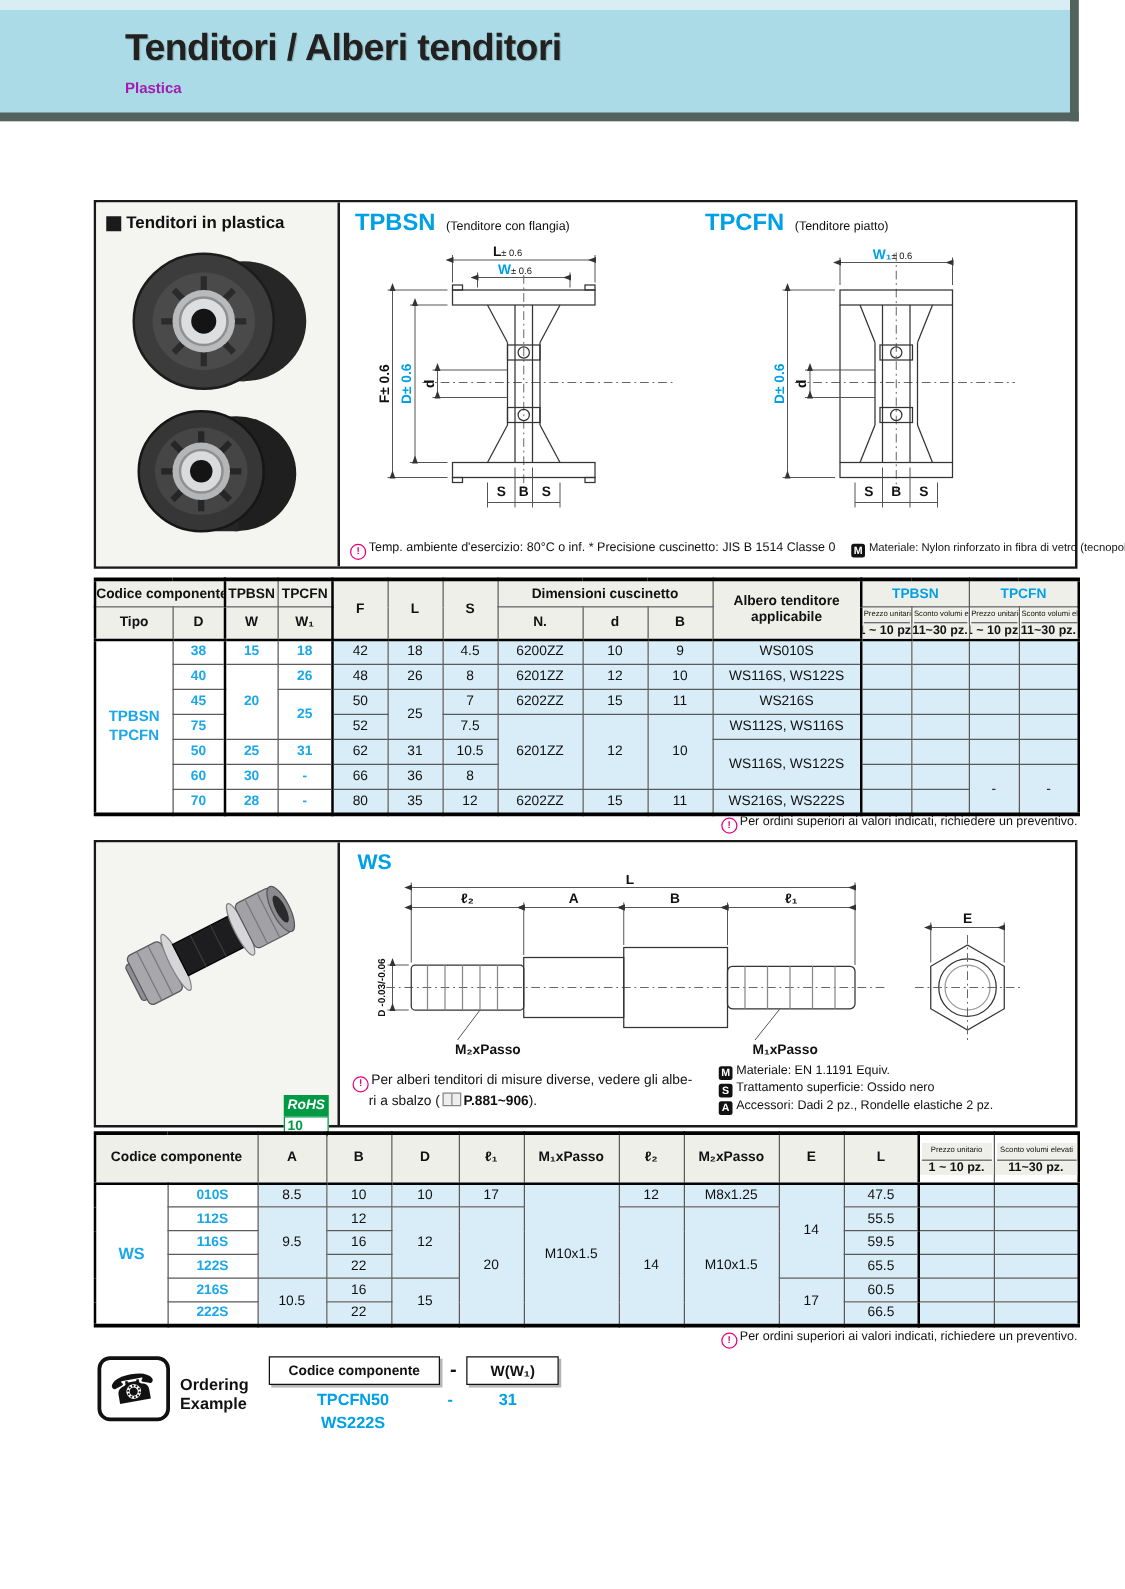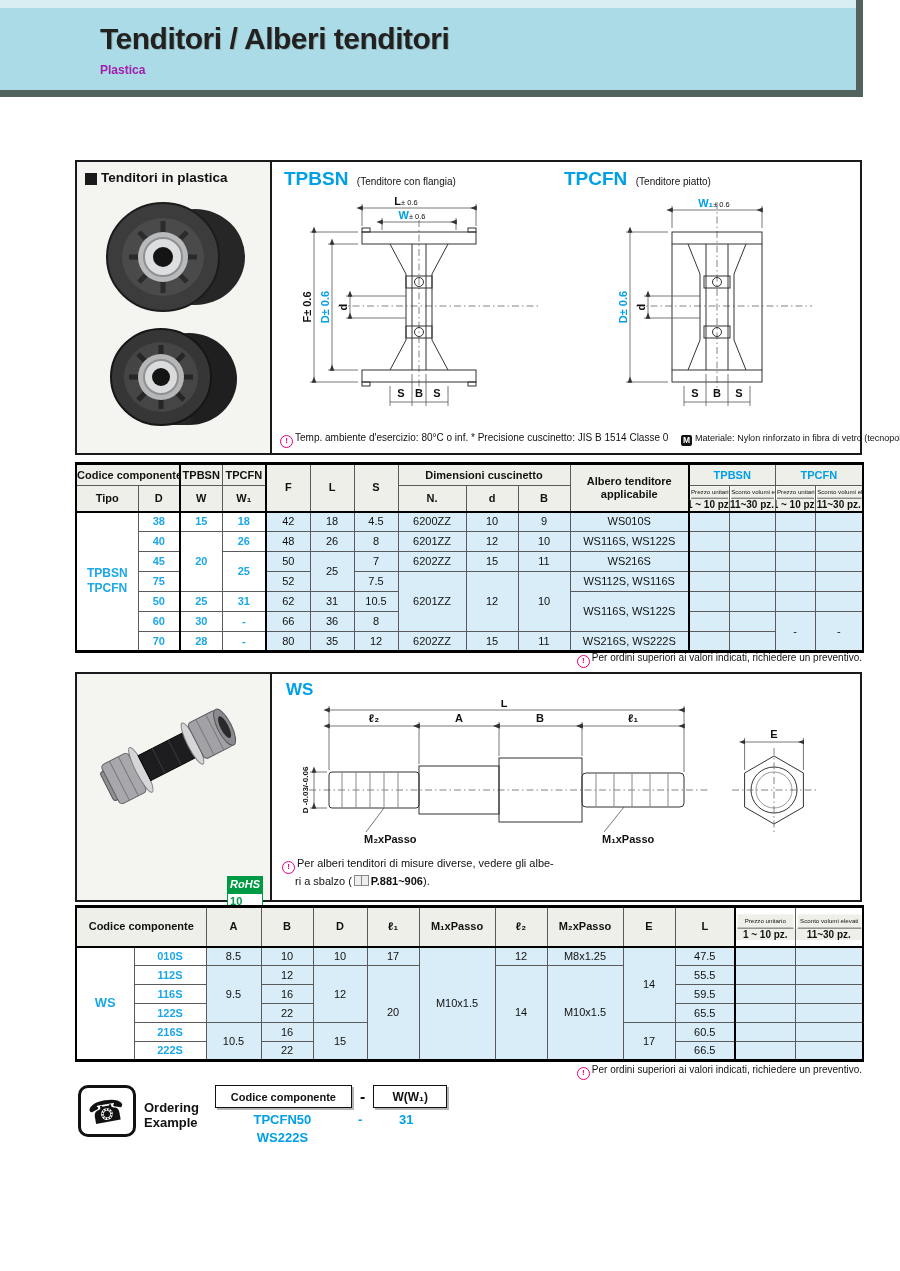--- a/index.html
+++ b/index.html
@@ -526,20 +526,25 @@
         <line class="thin" x1="519.4" y1="70" x2="519.4" y2="38"></line>
       <line class="thin" x1="460.6" y1="42" x2="519.4" y2="42" marker-start="url(#a3)" marker-end="url(#a3)"></line>
       <text x="490" y="38" text-anchor="middle" class="lab">E</text>
     </svg>
 
     <div class="abs" style="left:10px;bottom:10px;font-size:11px;line-height:1.45;">
       <span class="pink-icon"></span><span>Per alberi tenditori di misure diverse, vedere gli albe-</span><br>
       <span style="margin-left:13px;">ri a sbalzo (</span><span class="book-icon"></span><b>P.881~906</b><span>).</span>
     </div>
 
+    <div class="abs" style="left:303px;bottom:8px;font-size:10px;line-height:14px;">
+      <div><span class="blk-icon">M</span><span>Materiale: EN 1.1191 Equiv.</span></div>
+      <div><span class="blk-icon">S</span><span>Trattamento superficie: Ossido nero</span></div>
+      <div><span class="blk-icon">A</span><span>Accessori: Dadi 2 pz., Rondelle elastiche 2 pz.</span></div>
+    </div>
   </div>
 </div>
 
 <table class="ctab abs" style="left:75px;top:905px;">
   <colgroup>
     <col style="width:58px">
       <col style="width:72px">
       <col style="width:55px">
       <col style="width:52px">
     <col style="width:54px">

